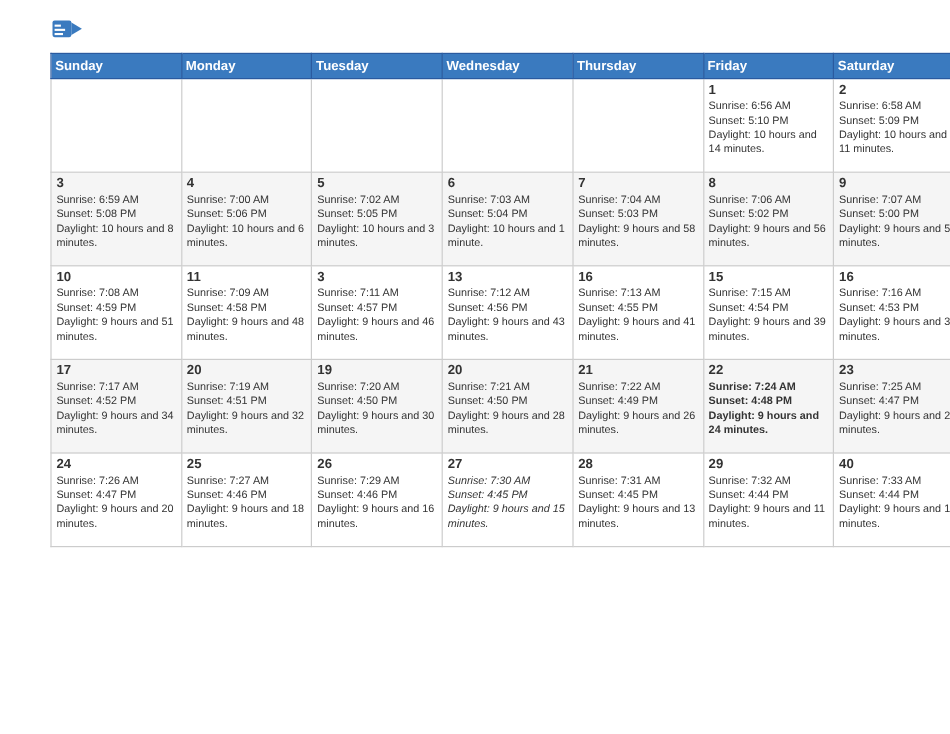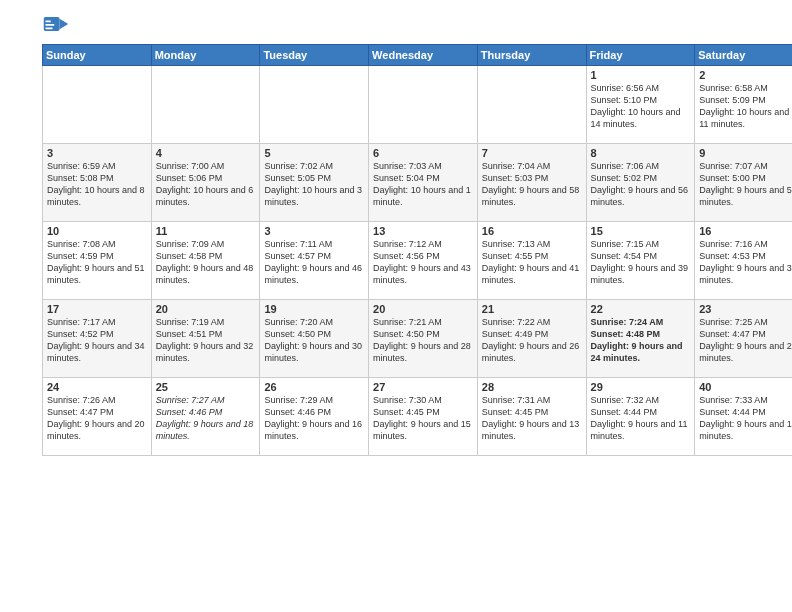--- a/index.html
+++ b/index.html
@@ -215,27 +215,27 @@
 Sunset: 4:48 PM
 Daylight: 9 hours and 24 minutes.</span></td>
           <td><span class="day-number">23</span><span class="cell-info" style="white-space: pre-line;">Sunrise: 7:25 AM
 Sunset: 4:47 PM
 Daylight: 9 hours and 22 minutes.</span></td>
         </tr>
         <tr>
           <td><span class="day-number">24</span><span class="cell-info" style="white-space: pre-line;">Sunrise: 7:26 AM
 Sunset: 4:47 PM
 Daylight: 9 hours and 20 minutes.</span></td>
-          <td><span class="day-number">25</span><span class="cell-info" style="white-space: pre-line; font-style: italic;">Sunrise: 7:27 AM
+          <td><span class="day-number">25</span><span class="cell-info" style="white-space: pre-line;">Sunrise: 7:27 AM
 Sunset: 4:46 PM
 Daylight: 9 hours and 18 minutes.</span></td>
           <td><span class="day-number">26</span><span class="cell-info" style="white-space: pre-line;">Sunrise: 7:29 AM
 Sunset: 4:46 PM
 Daylight: 9 hours and 16 minutes.</span></td>
-          <td><span class="day-number">27</span><span class="cell-info" style="white-space: pre-line;">Sunrise: 7:30 AM
+          <td><span class="day-number">27</span><span class="cell-info" style="white-space: pre-line; font-style: italic;">Sunrise: 7:30 AM
 Sunset: 4:45 PM
 Daylight: 9 hours and 15 minutes.</span></td>
           <td><span class="day-number">28</span><span class="cell-info" style="white-space: pre-line;">Sunrise: 7:31 AM
 Sunset: 4:45 PM
 Daylight: 9 hours and 13 minutes.</span></td>
           <td><span class="day-number">29</span><span class="cell-info" style="white-space: pre-line;">Sunrise: 7:32 AM
 Sunset: 4:44 PM
 Daylight: 9 hours and 11 minutes.</span></td>
           <td><span class="day-number">40</span><span class="cell-info" style="white-space: pre-line;">Sunrise: 7:33 AM
 Sunset: 4:44 PM

